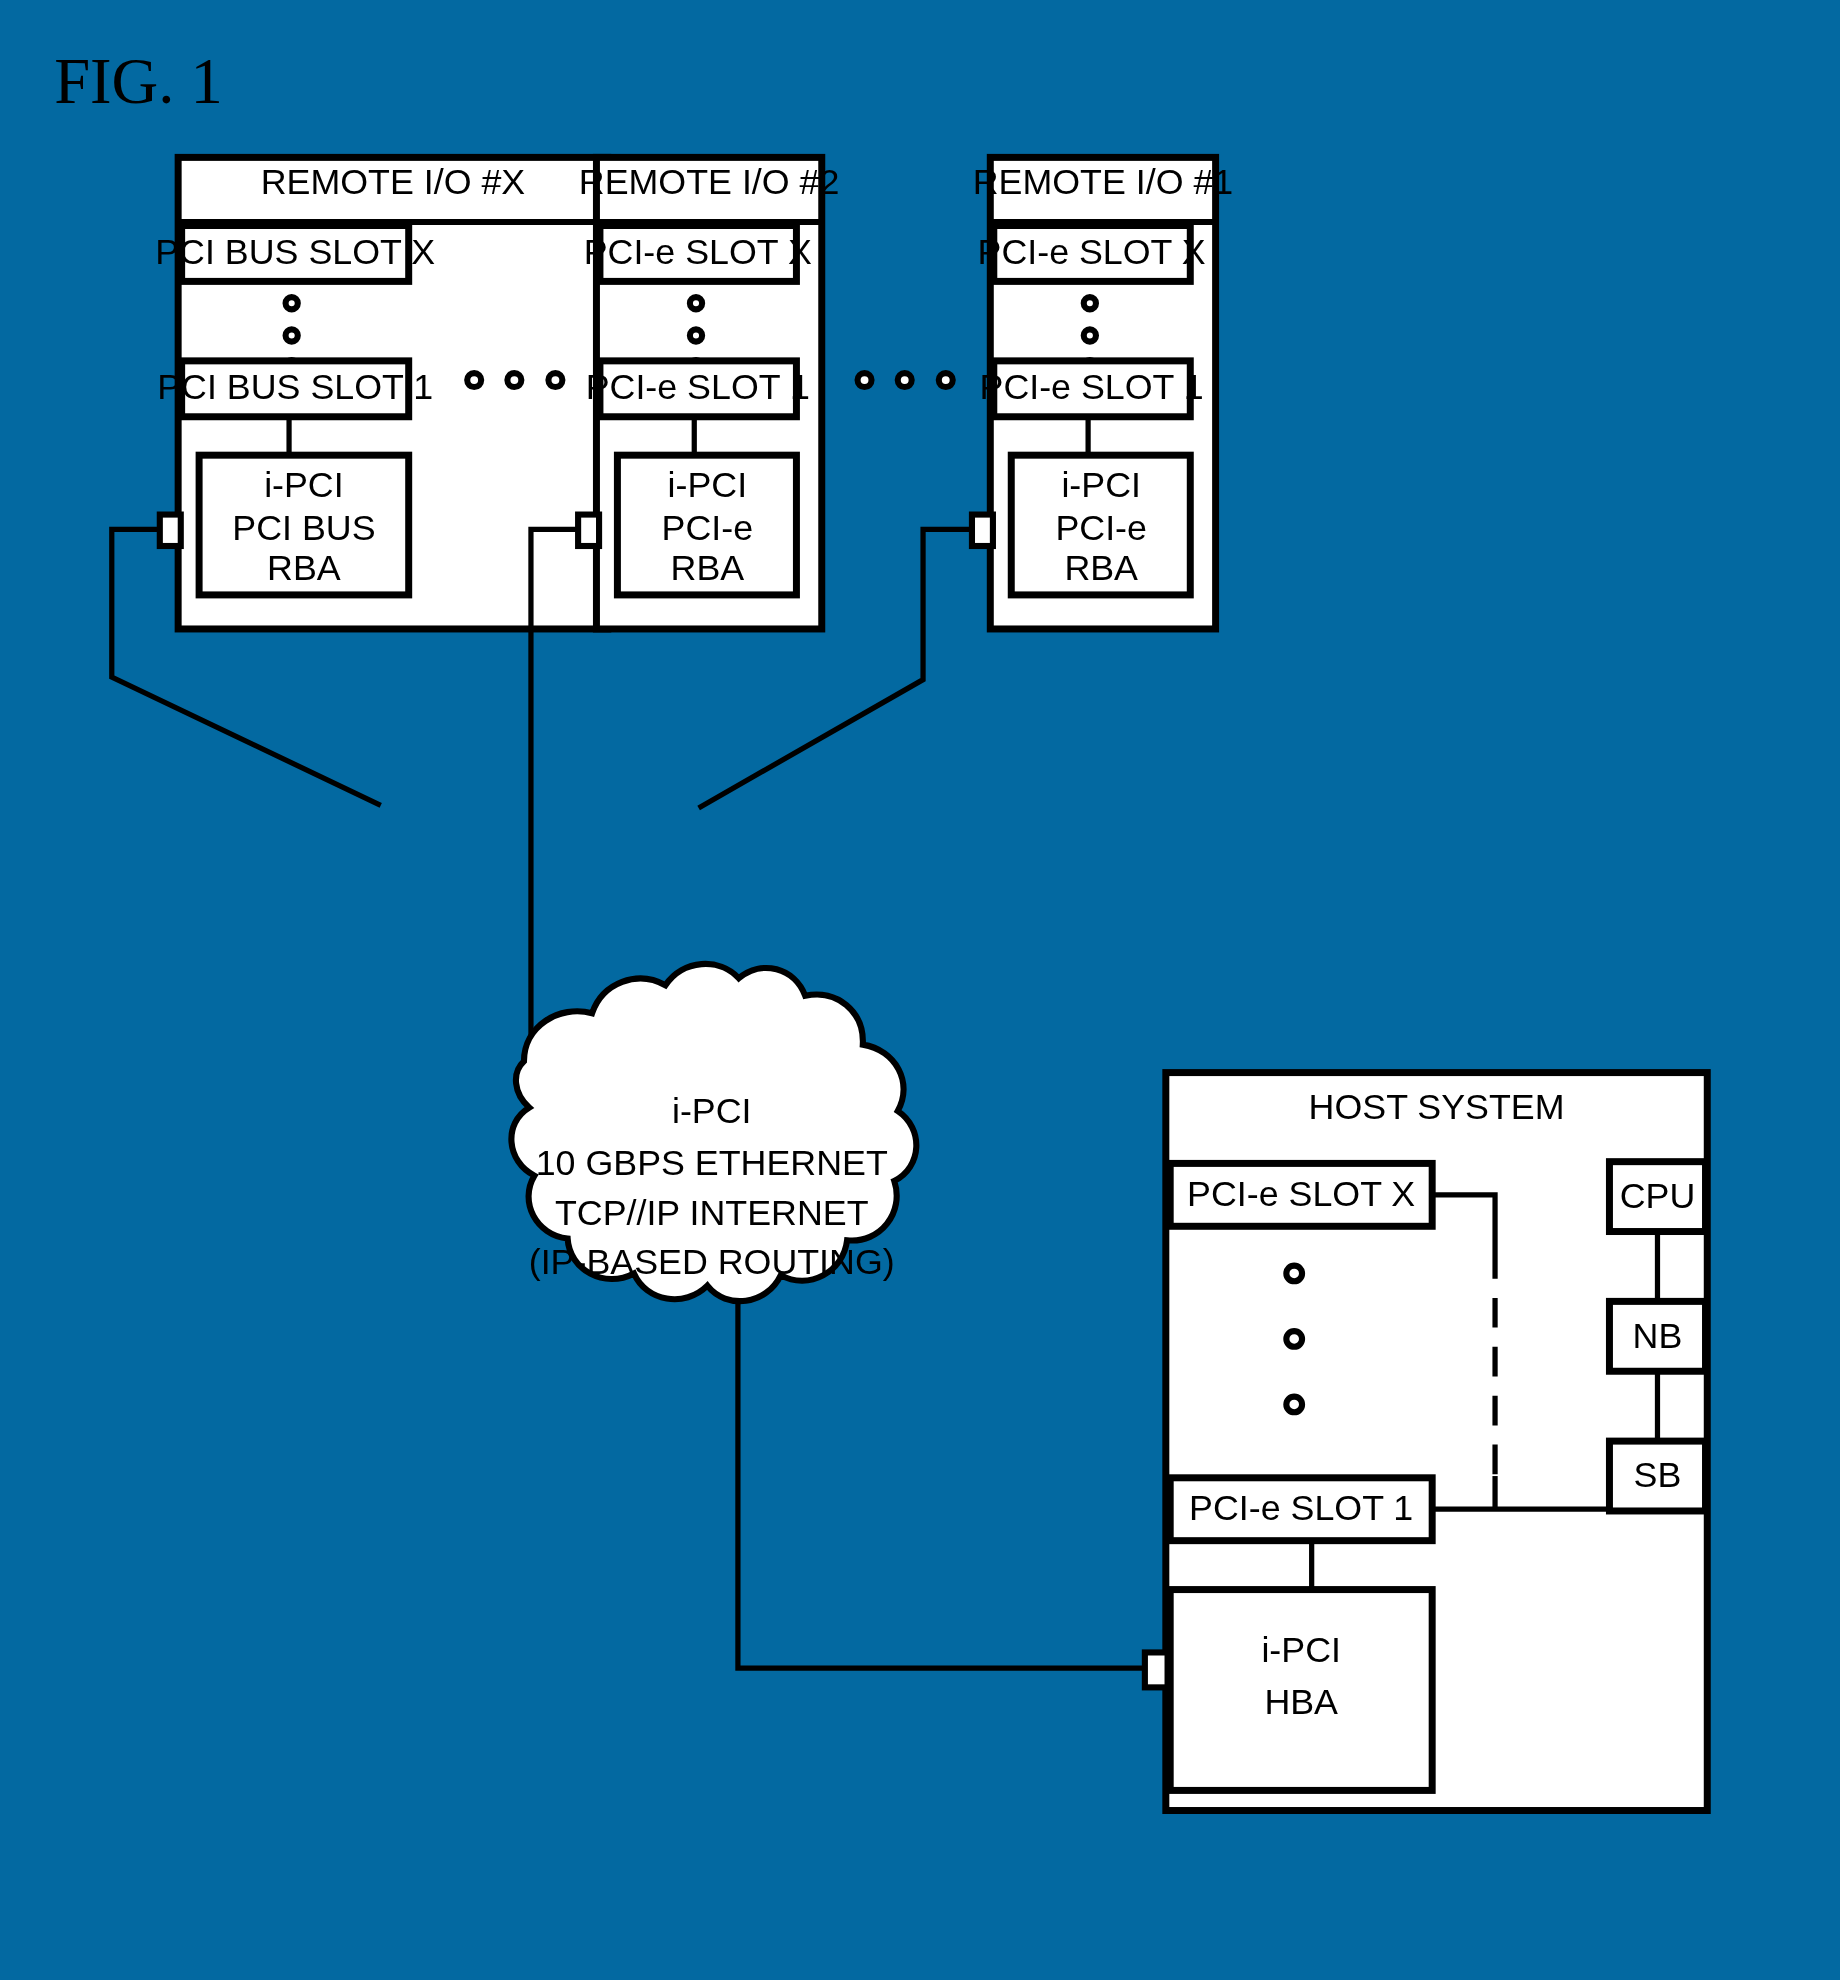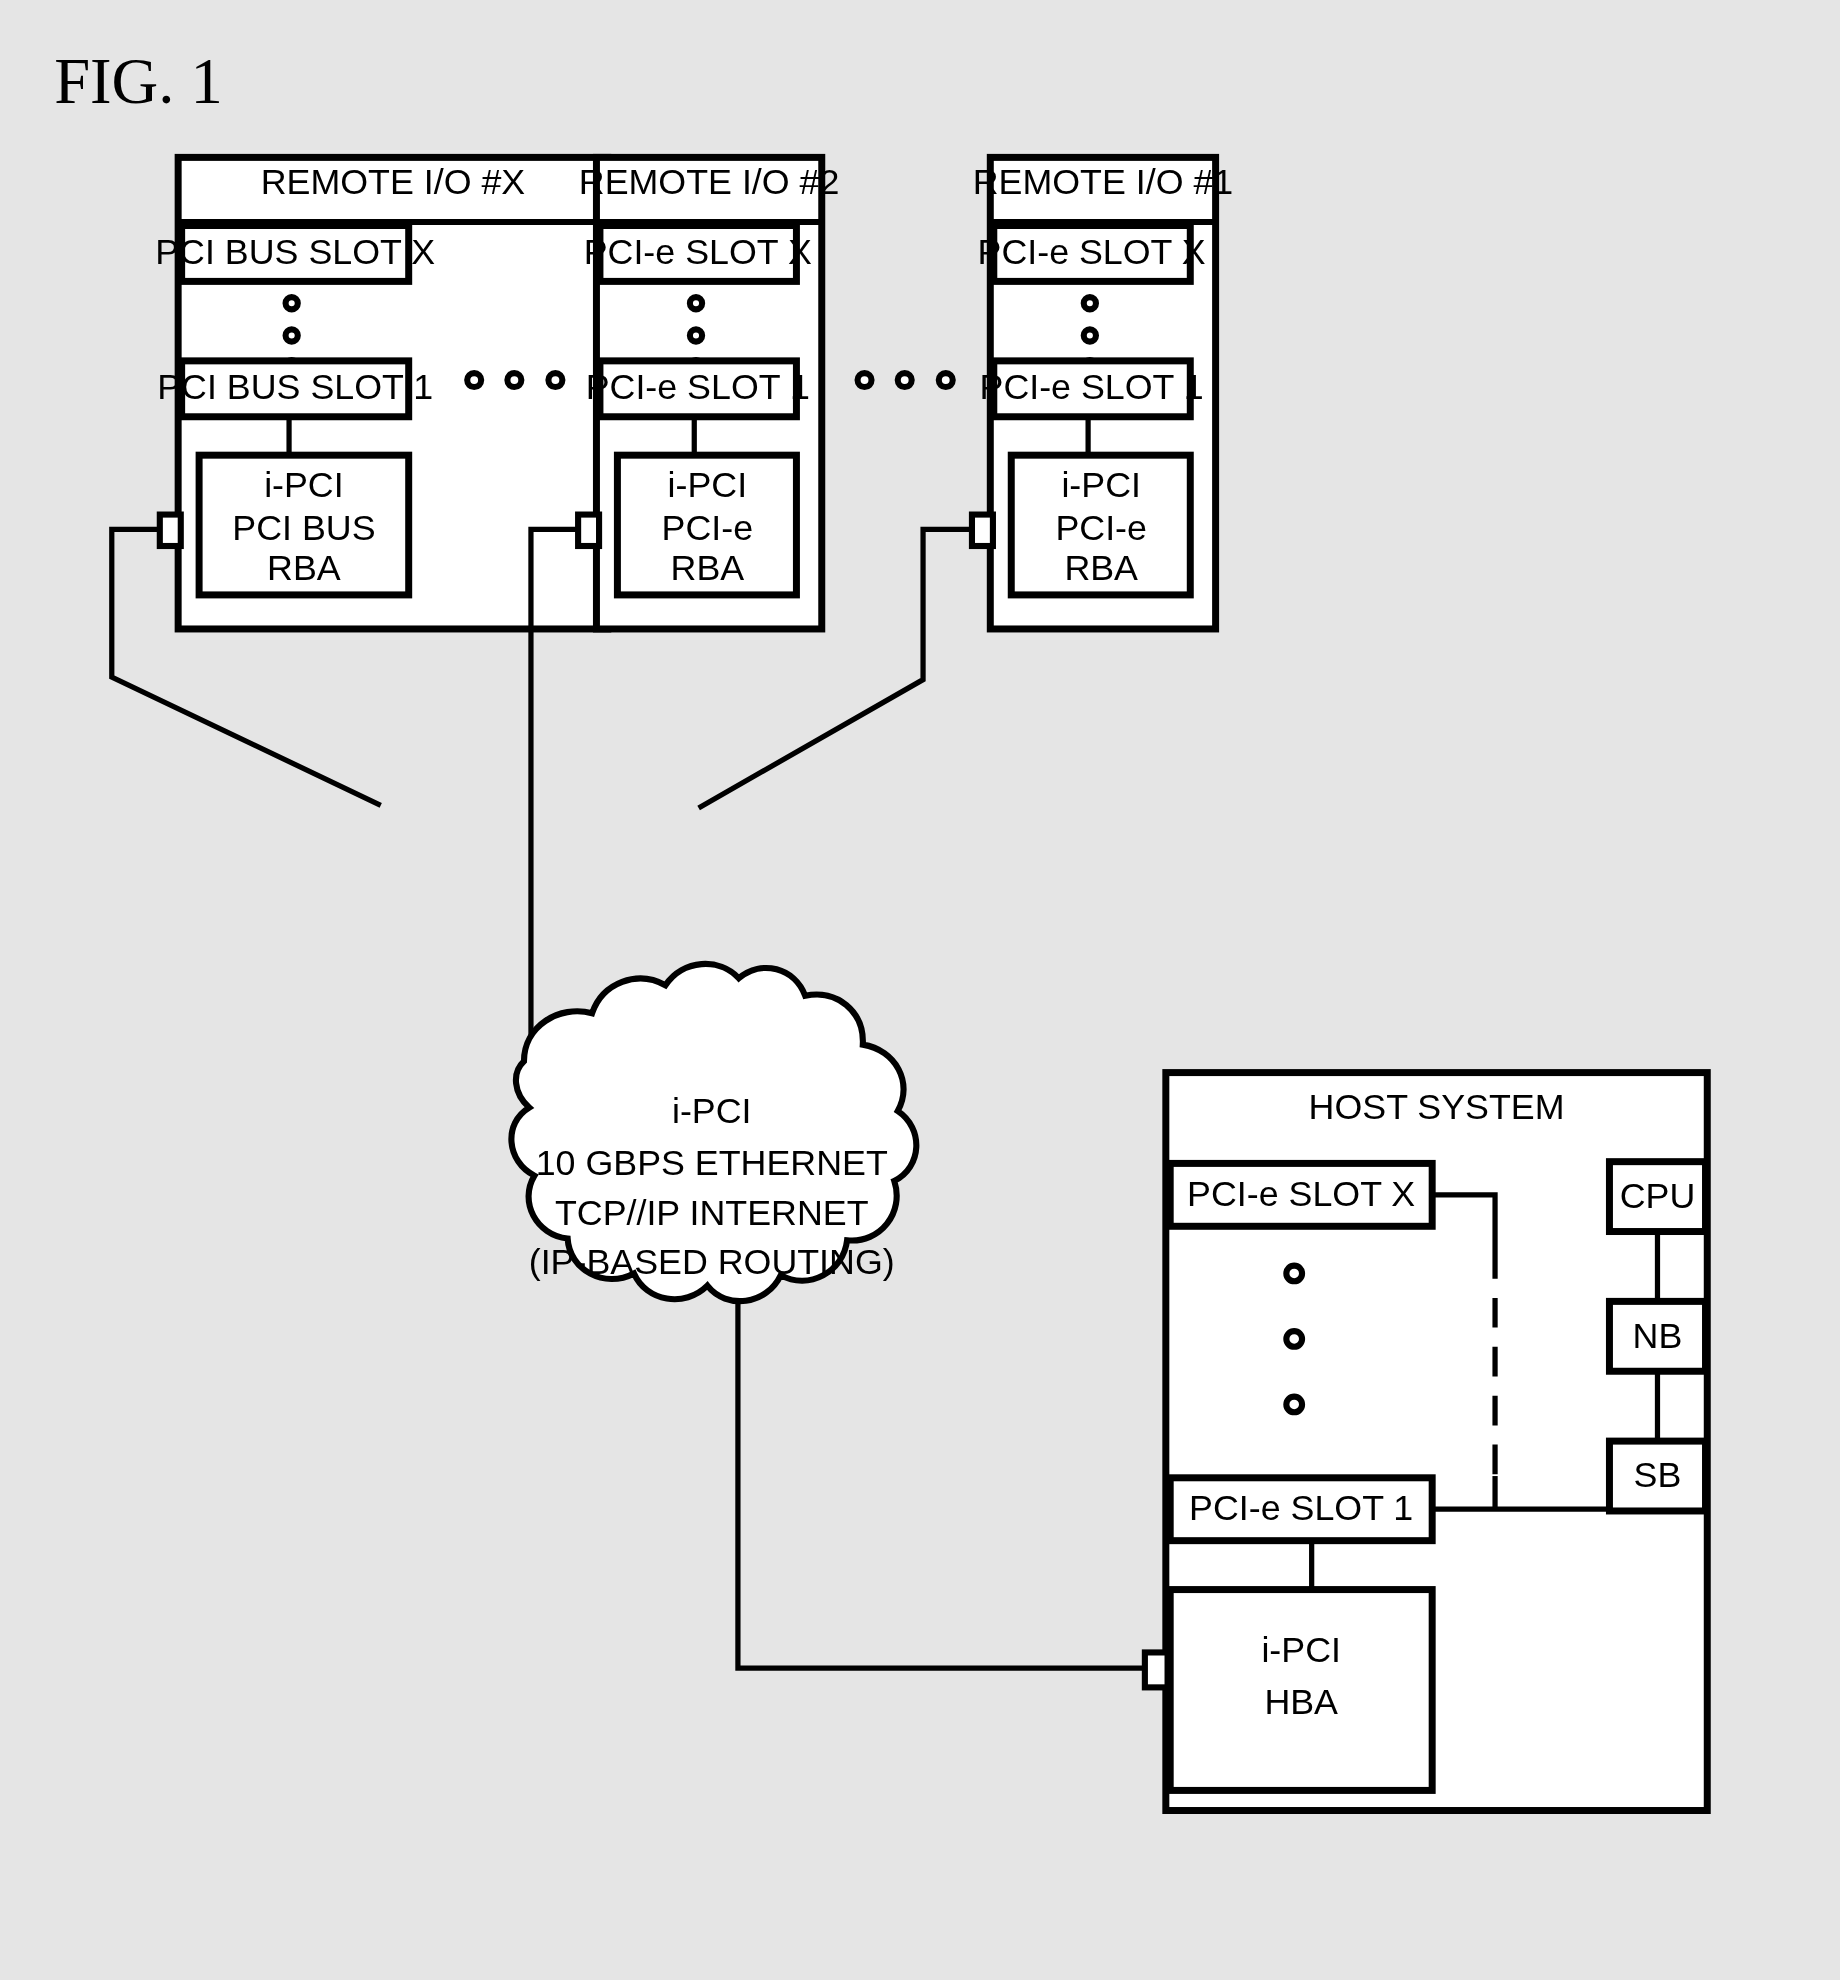--- a/index.html
+++ b/index.html
@@ -4,21 +4,21 @@
 <style>
   html, body {
     margin: 0;
     padding: 0;
     background: #ffffff;
   }
   #page {
     position: relative;
     width: 1840px;
     height: 1981px;
-    background: #e5e5e5;
+    background: #0369a1;
     font-family: "Liberation Sans", sans-serif;
     overflow: hidden;
   }
   svg.canvas {
     position: absolute;
     top: 0;
     left: 0;
     width: 1840px;
     height: 1981px;
   }

